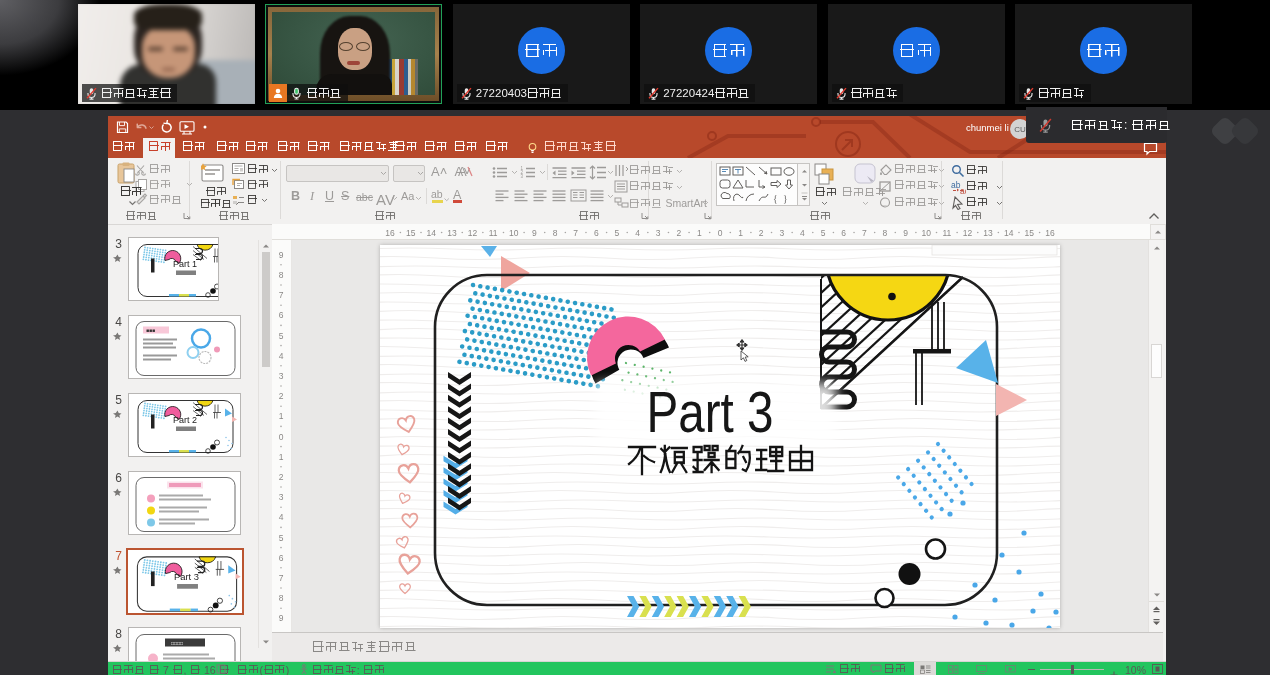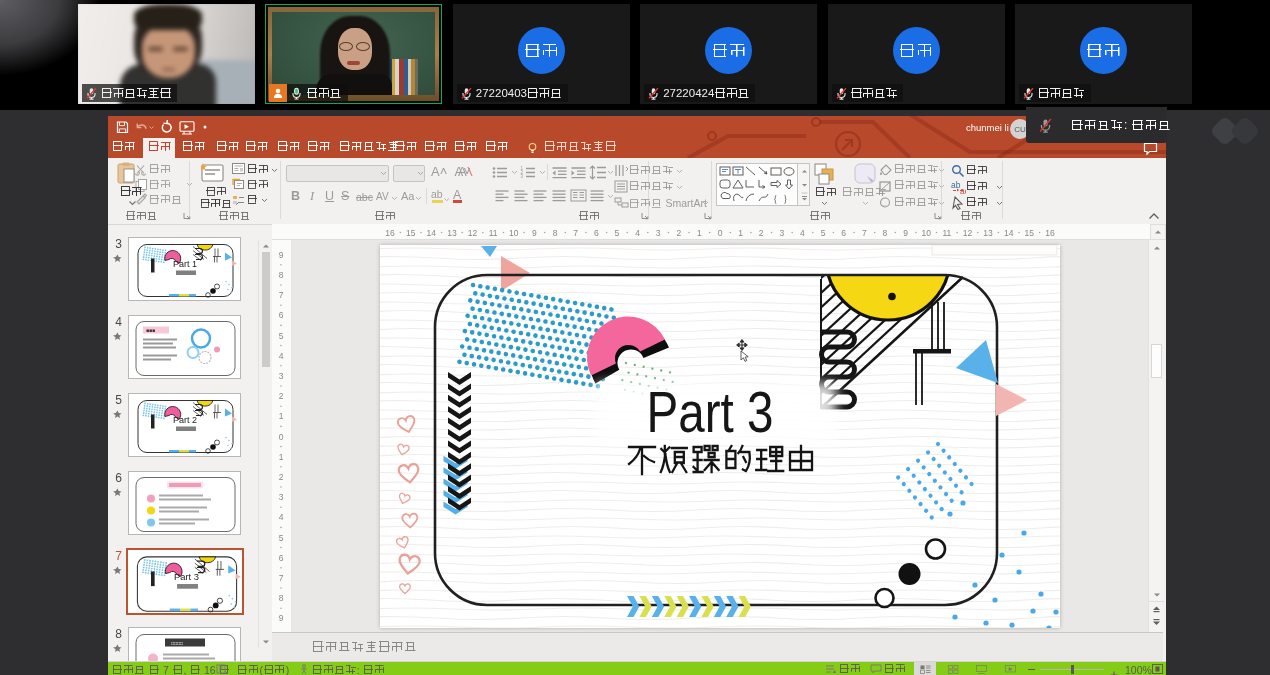--- a/index.html
+++ b/index.html
@@ -455,21 +455,21 @@
     <div class="abs" style="left:323px;top:48px;color:#9d9b99;font-size:13px">A˄&nbsp;&nbsp;A˅&nbsp;&nbsp;</div>
     <svg class="abs" style="left:350px;top:48px" width="16" height="15" viewBox="0 0 16 15">
       <text x="0" y="12" font-size="13" fill="#9d9b99" font-family="Liberation Sans">A</text>
       <path d="M10 3l4 9" stroke="#d88" stroke-width="1.3"></path>
     </svg>
     <div class="abs" style="left:183px;top:73px;color:#9d9b99;font-size:12.5px;font-weight:bold">B</div>
     <div class="abs" style="left:202px;top:73px;color:#9d9b99;font-size:12.5px;font-style:italic;font-family:'Liberation Serif',serif">I</div>
     <div class="abs" style="left:217px;top:73px;color:#9d9b99;font-size:12.5px;text-decoration:underline">U</div>
     <div class="abs" style="left:233px;top:73px;color:#9d9b99;font-size:12.5px;text-decoration:line-through">S</div>
     <div class="abs" style="left:248px;top:75px;color:#9d9b99;font-size:10.5px;text-decoration:line-through">abc</div>
-    <div class="abs" style="left:268px;top:75px;color:#9d9b99;font-size:10px">AV</div>
+    <div class="abs" style="left:268px;top:75px;color:#9d9b99;font-size:15px">AV</div>
     <svg class="abs" style="left:283px;top:80px" width="7" height="5" viewBox="0 0 7 5">
       <path d="M1 1l2.5 2.5L6 1" stroke="#b5b3b1" stroke-width="1" fill="none"></path>
     </svg>
     <div class="abs" style="left:293px;top:74px;color:#9d9b99;font-size:11px">Aa</div>
     <svg class="abs" style="left:307px;top:80px" width="7" height="5" viewBox="0 0 7 5">
       <path d="M1 1l2.5 2.5L6 1" stroke="#b5b3b1" stroke-width="1" fill="none"></path>
     </svg>
     <div class="abs" style="left:318px;top:72px;width:1px;height:16px;background:#dcdad8"></div>
     <svg class="abs" style="left:323px;top:72px" width="36" height="17" viewBox="0 0 36 17">
       <text x="0" y="10" font-size="10.5" fill="#9d9b99" font-family="Liberation Sans">ab</text>
@@ -802,21 +802,21 @@
     </svg>
     <div class="abs" style="left:1042px;top:108px;width:16px;height:16px;background:#f4f3f2;border:1px solid #e0deda"></div>
     <svg class="abs" style="left:1046px;top:113px" width="8" height="6" viewBox="0 0 8 6">
       <path d="M1 4.5L4 1.5 7 4.5z" fill="#8a8886"></path>
     </svg>
     <div class="abs" style="left:0;top:124px;width:150px;height:408px;background:#f2f1f0"></div>
     <div class="abs" style="left:2px;top:121px;width:12px;text-align:right;color:#4a4846;font-size:12px">3</div>
     <svg class="abs" style="left:5px;top:138px" width="9" height="9" viewBox="0 0 9 9">
       <path d="M4.5 0.5l1.2 2.6 2.8.3-2.1 1.9.6 2.8-2.5-1.5-2.5 1.5.6-2.8L0 3.4l2.8-.3z" fill="#7a7876"></path>
     </svg>
-    <div class="abs" style="left:20px;top:121px;width:113px;height:64px;background:#fff;border:0.8px solid #b8b6b4;overflow:hidden"><svg width="113" height="64" viewBox="0 0 113 63">
+    <div class="abs" style="left:20px;top:121px;width:91px;height:64px;background:#fff;border:0.8px solid #b8b6b4;overflow:hidden"><svg width="113" height="64" viewBox="0 0 113 63">
         <rect x="9" y="6" width="95" height="52" rx="9" fill="none" stroke="#333" stroke-width="1"></rect>
         <g transform="translate(16,9) rotate(8)">
           <g fill="#7ec8e8">
             <circle cx="0.0" cy="0.0" r="0.9"></circle>
             <circle cx="2.6" cy="0.0" r="0.9"></circle>
             <circle cx="5.2" cy="0.0" r="0.9"></circle>
             <circle cx="7.800000000000001" cy="0.0" r="0.9"></circle>
             <circle cx="10.4" cy="0.0" r="0.9"></circle>
             <circle cx="13.0" cy="0.0" r="0.9"></circle>
             <circle cx="15.600000000000001" cy="0.0" r="0.9"></circle>
@@ -1699,21 +1699,21 @@
         <b class="cj v1"></b>
         <b class="cj v2"></b>
         <b class="cj v3"></b>
         <b class="cj v4"></b>
         <b class="cj v5"></b>
         <b class="cj v1"></b>
         <b class="cj v2"></b>
         <b class="cj v3"></b>
       </div>
 </div>
-<div class="abs" style="left:0;top:545px;width:1058px;height:14px;background:#84cc16;border-top:1px solid #d6d4d2">
+<div class="abs" style="left:0;top:545px;width:1058px;height:14px;background:#22c55e;border-top:1px solid #d6d4d2">
  <div class="abs cjrow" style="left:4px;top:1.5px;--ink:#5a5856;color:#5a5856;font-size:10.5px;gap:0.5px"><b class="cj v1"></b><b class="cj v2"></b><b class="cj v3"></b>&nbsp;<b class="cj v1"></b>&nbsp;7&nbsp;<b class="cj v1"></b>,&nbsp;<b class="cj v1"></b>&nbsp;16&nbsp;<b class="cj v1"></b></div>
  <svg class="abs" style="left:108px;top:2px" width="13" height="11" viewBox="0 0 13 11">
         <rect x="1" y="1" width="8" height="8" fill="none" stroke="#7a7876"></rect>
         <path d="M3 3h4M3 5h4M3 7h2" stroke="#7a7876" stroke-width="0.8"></path>
         <path d="M9 7l3 3" stroke="#7a7876"></path>
       </svg>
  <div class="abs cjrow" style="left:129px;top:1.5px;--ink:#5a5856;color:#5a5856;font-size:10.5px;gap:0.5px"><b class="cj v1"></b><b class="cj v2"></b>(<b class="cj v1"></b><b class="cj v2"></b>)</div>
  <svg class="abs" style="left:190px;top:1.5px" width="12" height="11" viewBox="0 0 12 11">
         <circle cx="6" cy="2" r="1.4" fill="none" stroke="#7a7876"></circle>
         <path d="M6 3.5v3M3 5h6M6 6.5L4 10M6 6.5L8 10" stroke="#7a7876" fill="none"></path>
@@ -1759,21 +1759,21 @@
           <rect x="0.5" y="0.5" width="10" height="6.5"></rect>
           <path d="M4 2.5l3 1.5-3 1.5z" fill="#7a7876"></path>
         </g>
       </svg>
  <div class="abs" style="left:920px;top:6.5px;width:7px;height:1.2px;background:#5a5856"></div>
  <div class="abs" style="left:932px;top:6.5px;width:64px;height:1px;background:#b8b6b4"></div>
  <div class="abs" style="left:963px;top:2.5px;width:2.5px;height:9px;background:#5a5856"></div>
  <div class="abs" style="left:1002px;top:3px;width:7px;height:8px"><svg width="8" height="8" viewBox="0 0 8 8">
           <path d="M4 0.5v7M0.5 4h7" stroke="#5a5856" stroke-width="1.1"></path>
         </svg></div>
- <div class="abs" style="left:1017px;top:1.5px;color:#5a5856;font-size:10.5px">100%</div>
+ <div class="abs" style="left:1017px;top:1.5px;color:#5a5856;font-size:10.5px">10%</div>
  <svg class="abs" style="left:1044px;top:2px" width="11" height="10" viewBox="0 0 11 10">
         <g fill="none" stroke="#5a5856" stroke-width="0.9">
           <rect x="0.5" y="0.5" width="10" height="9"></rect>
           <path d="M3.5 2.5h4v5h-4z" fill="#5a5856" stroke="none"></path>
         </g>
       </svg>
 </div>
   </div>
 <div class="abs" style="left:1026px;top:107px;width:141px;height:36px;background:#2b2b2e;border-radius:0 0 3px 3px;display:flex;align-items:center">
  <svg style="margin-left:12px;flex:0 0 auto;width:15px;height:15px" viewBox="0 0 14 14">

